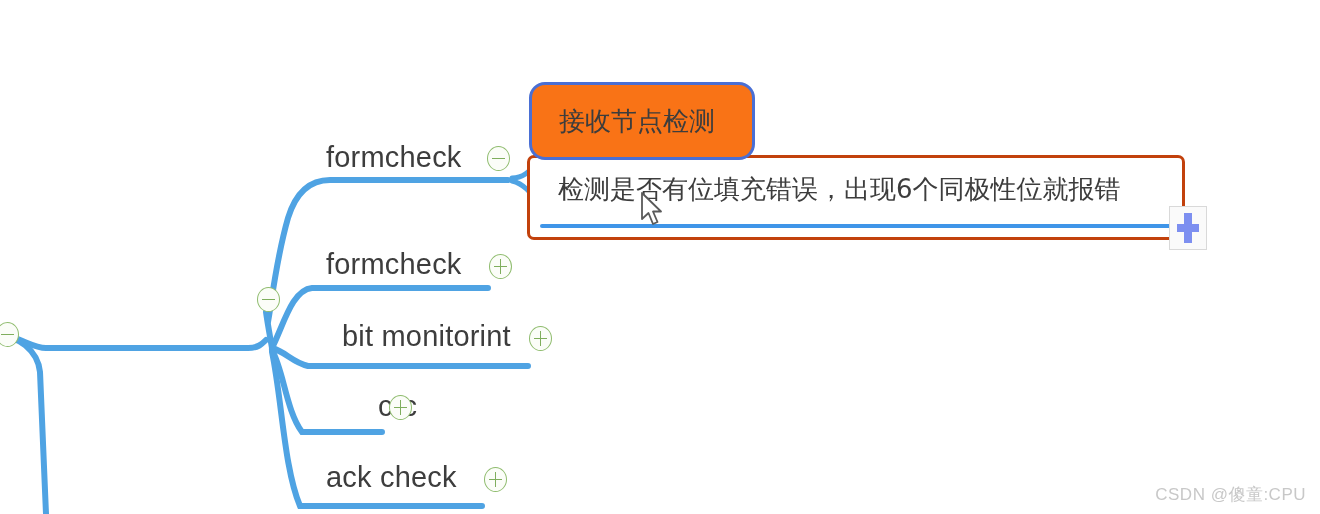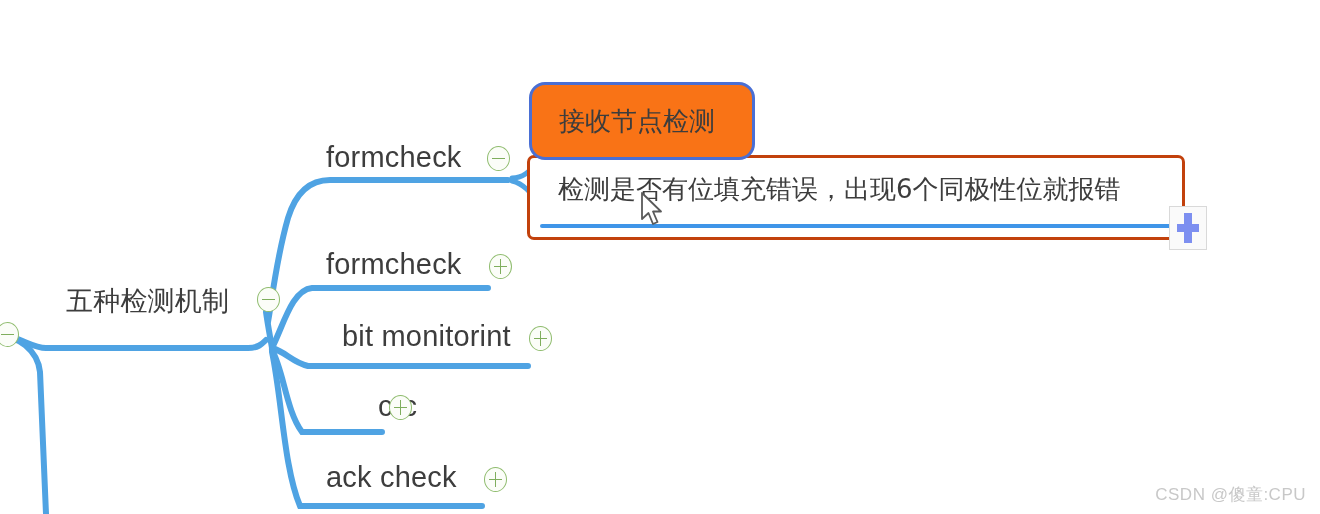--- a/index.html
+++ b/index.html
@@ -191,21 +191,20 @@
     </g>
 
     <g fill="none" stroke="#4fa3e3" stroke-width="5" stroke-linecap="round">
       <path d="M 512 178 C 528 178 534 164 546 155 L 556 151"></path>
       <path d="M 512 181 C 530 185 536 204 548 215 L 556 221"></path>
     </g>
   </svg>
 
   <div class="toggle" style="left:-4px; top:322px;"></div>
 
-  <div class="node-label cjk" style="left:66px; top:283px;">五种检测机制</div>
   <div class="toggle" style="left:257px; top:287px;"></div>
 
   <div class="node-label latin" style="left:326px; top:141px;">formcheck</div>
   <div class="toggle" style="left:487px; top:146px;"></div>
 
   <div class="node-label latin" style="left:326px; top:248px;">formcheck</div>
   <div class="toggle plus" style="left:489px; top:254px;"></div>
 
   <div class="node-label latin" style="left:326px; top:320px;margin-left:16px;">bit monitorint</div>
   <div class="toggle plus" style="left:529px; top:326px;"></div>

